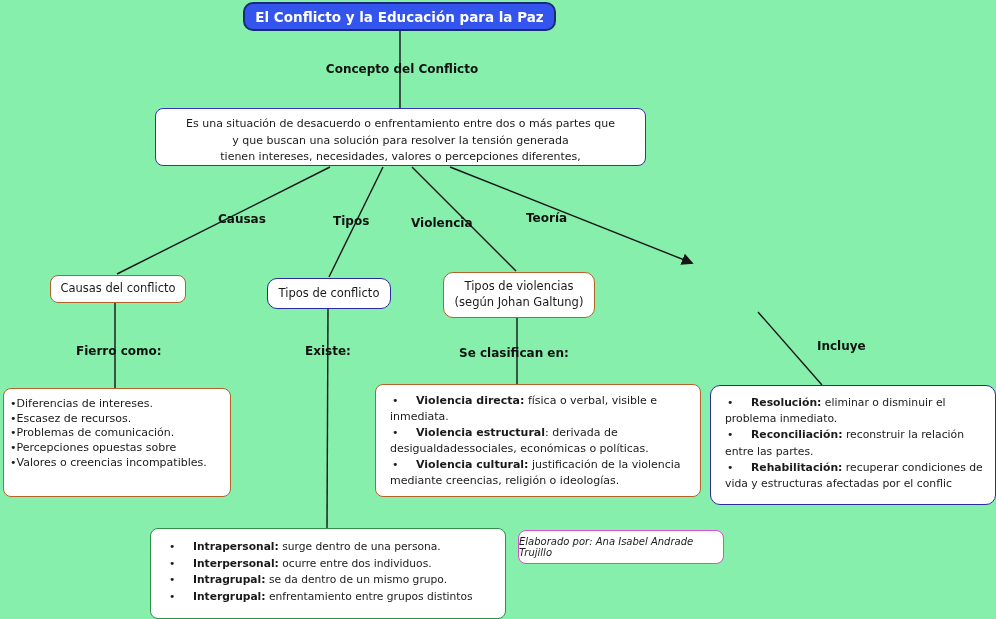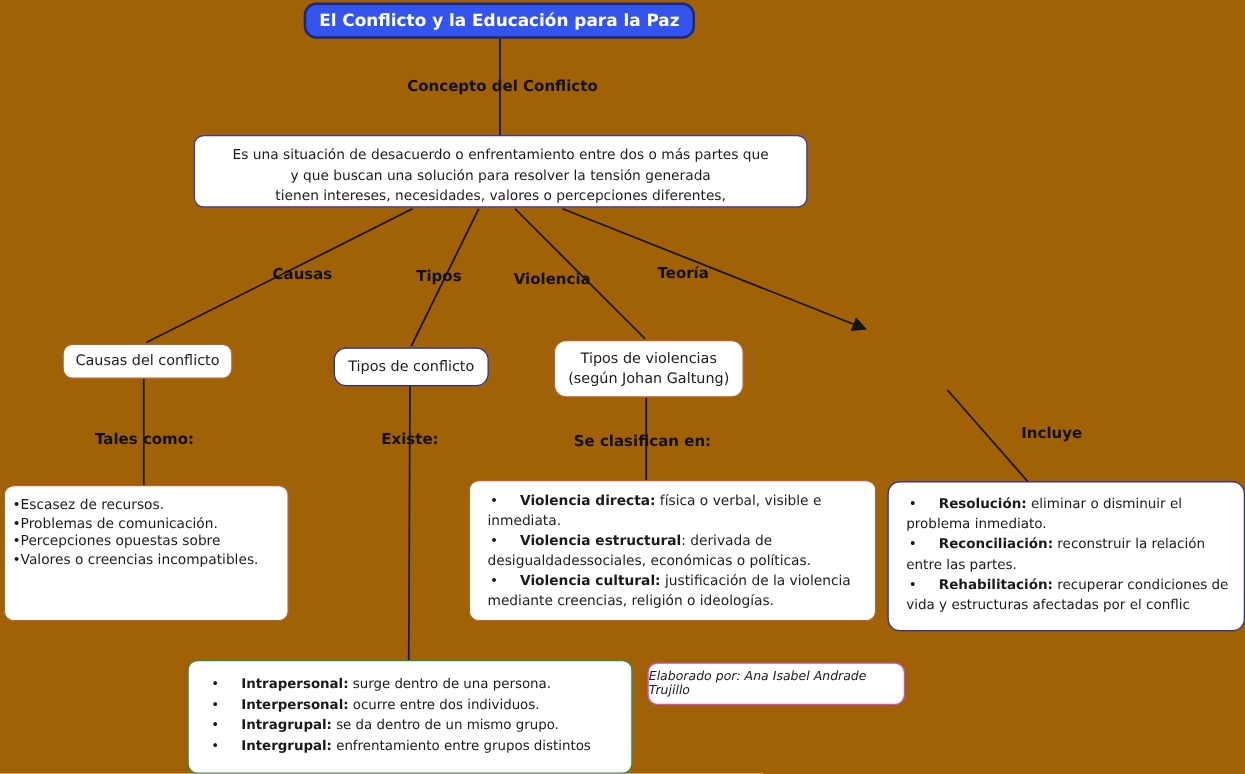--- a/index.html
+++ b/index.html
@@ -1,17 +1,17 @@
 <!DOCTYPE html>
 <html><head>
 <meta charset="utf-8">
 <style>
   html,body{margin:0;padding:0;background:#ffffff;}
   #canvas{
-    position:relative;width:996px;height:619px;background:#a16207;overflow:hidden;
+    position:relative;width:996px;height:619px;background:#86efac;overflow:hidden;
     font-family:"DejaVu Sans","Liberation Sans",sans-serif;color:#1a1a1a;
   }
   #wires{position:absolute;left:0;top:0;width:996px;height:619px;}
   .abs{position:absolute;box-sizing:border-box;}
   .lbl{font-weight:bold;font-size:12px;color:#111;white-space:nowrap;}
   .node{background:#ffffff;text-align:center;font-size:11.5px;line-height:1.35;
         display:flex;flex-direction:column;justify-content:center;}
   .round8{border-radius:8px;} .round10{border-radius:10px;}
   .b-navy{border:1.6px solid #2b2b9e;}
   .b-blue{border:1.6px solid #3333bb;}
@@ -86,26 +86,27 @@
     <span>Causas del conflicto</span>
   </div>
   <div class="abs node b-navy round10" style="left:267px;top:278px;width:124px;height:31px;">
     <span>Tipos de conflicto</span>
   </div>
   <div class="abs node b-orange round10" style="left:443px;top:272px;width:152px;height:46px;">
     <span>Tipos de violencias</span>
     <span>(según Johan Galtung)</span>
   </div>
 
-  <div class="abs lbl" style="left:76px;top:344px;">Tales como:</div>
+  <div class="abs lbl" style="left:76px;top:344px;">Fierro como:</div>
   <div class="abs lbl" style="left:305px;top:344px;">Existe:</div>
   <div class="abs lbl" style="left:459px;top:346px;">Se clasifican en:</div>
   <div class="abs lbl" style="left:817px;top:339px;">Incluye</div>
 
   <div id="causas-content" class="abs content b-orange round8">
+    <div>•Diferencias de intereses.</div>
     <div>•Escasez de recursos.</div>
     <div>•Problemas de comunicación.</div>
     <div>•Percepciones opuestas sobre</div>
     <div>•Valores o creencias incompatibles.</div>
   </div>
 
   <div id="violencia-content" class="abs content b-orange round8">
     <div class="bi">
       <span class="dot">•</span><b>Violencia directa:</b><span> física o verbal, visible e inmediata.</span>
     </div>

